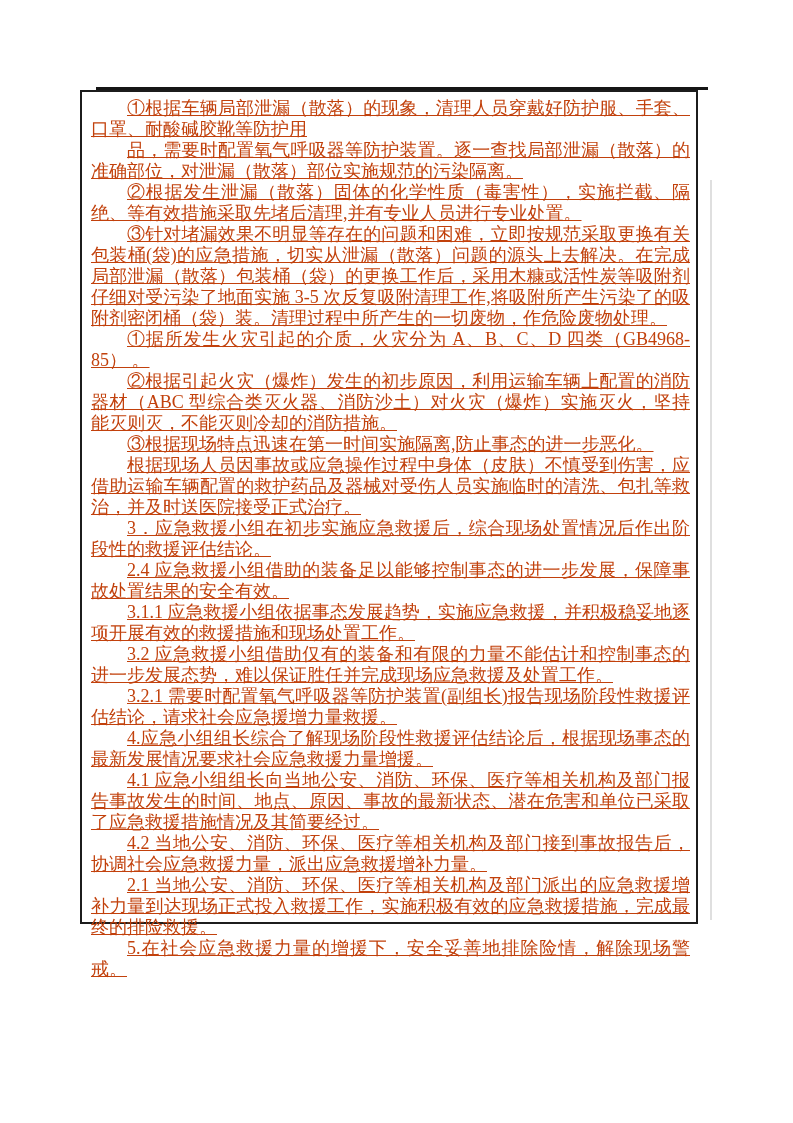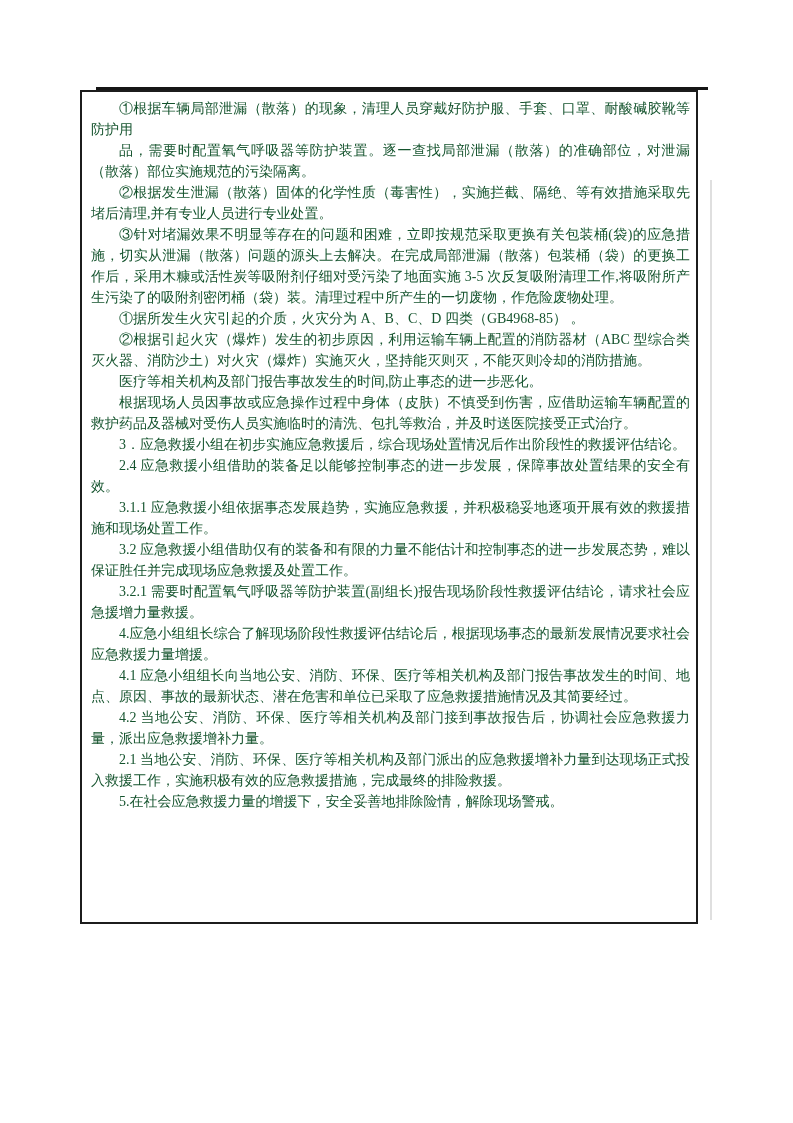--- a/index.html
+++ b/index.html
@@ -29,26 +29,27 @@
     left: 80px;
     top: 90px;
     width: 618px;
     height: 834px;
     border: 2px solid #1c1c1c;
     box-sizing: border-box;
     padding: 6px 6px 0 9px;
   }
   .para {
     margin: 0;
-    font-size: 14px;
+    font-size: 18px;
     line-height: 21px;
     text-indent: 2em;
-    color: #14532d;
+    color: #c2410c;
     text-align: justify;
     text-justify: inter-ideograph;
+    text-decoration: underline;
   }
   
   .right-noise {
     position: absolute;
     left: 710px;
     top: 180px;
     width: 2px;
     height: 740px;
     background: #b9b9b9;
     opacity: 0.45;
@@ -61,21 +62,21 @@
   <div class="top-rule-artifact"></div>
   <div class="right-noise"></div>
 
   <div class="doc-box">
     <p class="para">①根据车辆局部泄漏（散落）的现象，清理人员穿戴好防护服、手套、口罩、耐酸碱胶靴等防护用</p>
     <p class="para">品，需要时配置氧气呼吸器等防护装置。逐一查找局部泄漏（散落）的准确部位，对泄漏（散落）部位实施规范的污染隔离。</p>
     <p class="para">②根据发生泄漏（散落）固体的化学性质（毒害性），实施拦截、隔绝、等有效措施采取先堵后清理,并有专业人员进行专业处置。</p>
     <p class="para">③针对堵漏效果不明显等存在的问题和困难，立即按规范采取更换有关包装桶(袋)的应急措施，切实从泄漏（散落）问题的源头上去解决。在完成局部泄漏（散落）包装桶（袋）的更换工作后，采用木糠或活性炭等吸附剂仔细对受污染了地面实施 3-5 次反复吸附清理工作,将吸附所产生污染了的吸附剂密闭桶（袋）装。清理过程中所产生的一切废物，作危险废物处理。</p>
     <p class="para">①据所发生火灾引起的介质，火灾分为 A、B、C、D 四类（GB4968-85） 。</p>
     <p class="para">②根据引起火灾（爆炸）发生的初步原因，利用运输车辆上配置的消防器材（ABC 型综合类灭火器、消防沙土）对火灾（爆炸）实施灭火，坚持能灭则灭，不能灭则冷却的消防措施。</p>
-    <p class="para">医疗等相关机构及部门报告事故发生的时间,防止事态的进一步恶化。</p>
+    <p class="para">③根据现场特点迅速在第一时间实施隔离,防止事态的进一步恶化。</p>
     <p class="para">根据现场人员因事故或应急操作过程中身体（皮肤）不慎受到伤害，应借助运输车辆配置的救护药品及器械对受伤人员实施临时的清洗、包扎等救治，并及时送医院接受正式治疗。</p>
     <p class="para">3．应急救援小组在初步实施应急救援后，综合现场处置情况后作出阶段性的救援评估结论。</p>
     <p class="para">2.4 应急救援小组借助的装备足以能够控制事态的进一步发展，保障事故处置结果的安全有效。</p>
     <p class="para">3.1.1 应急救援小组依据事态发展趋势，实施应急救援，并积极稳妥地逐项开展有效的救援措施和现场处置工作。</p>
     <p class="para">3.2 应急救援小组借助仅有的装备和有限的力量不能估计和控制事态的进一步发展态势，难以保证胜任并完成现场应急救援及处置工作。</p>
     <p class="para">3.2.1 需要时配置氧气呼吸器等防护装置(副组长)报告现场阶段性救援评估结论，请求社会应急援增力量救援。</p>
     <p class="para">4.应急小组组长综合了解现场阶段性救援评估结论后，根据现场事态的最新发展情况要求社会应急救援力量增援。</p>
     <p class="para">4.1 应急小组组长向当地公安、消防、环保、医疗等相关机构及部门报告事故发生的时间、地点、原因、事故的最新状态、潜在危害和单位已采取了应急救援措施情况及其简要经过。</p>
     <p class="para">4.2 当地公安、消防、环保、医疗等相关机构及部门接到事故报告后，协调社会应急救援力量，派出应急救援增补力量。</p>
     <p class="para">2.1 当地公安、消防、环保、医疗等相关机构及部门派出的应急救援增补力量到达现场正式投入救援工作，实施积极有效的应急救援措施，完成最终的排险救援。</p>

